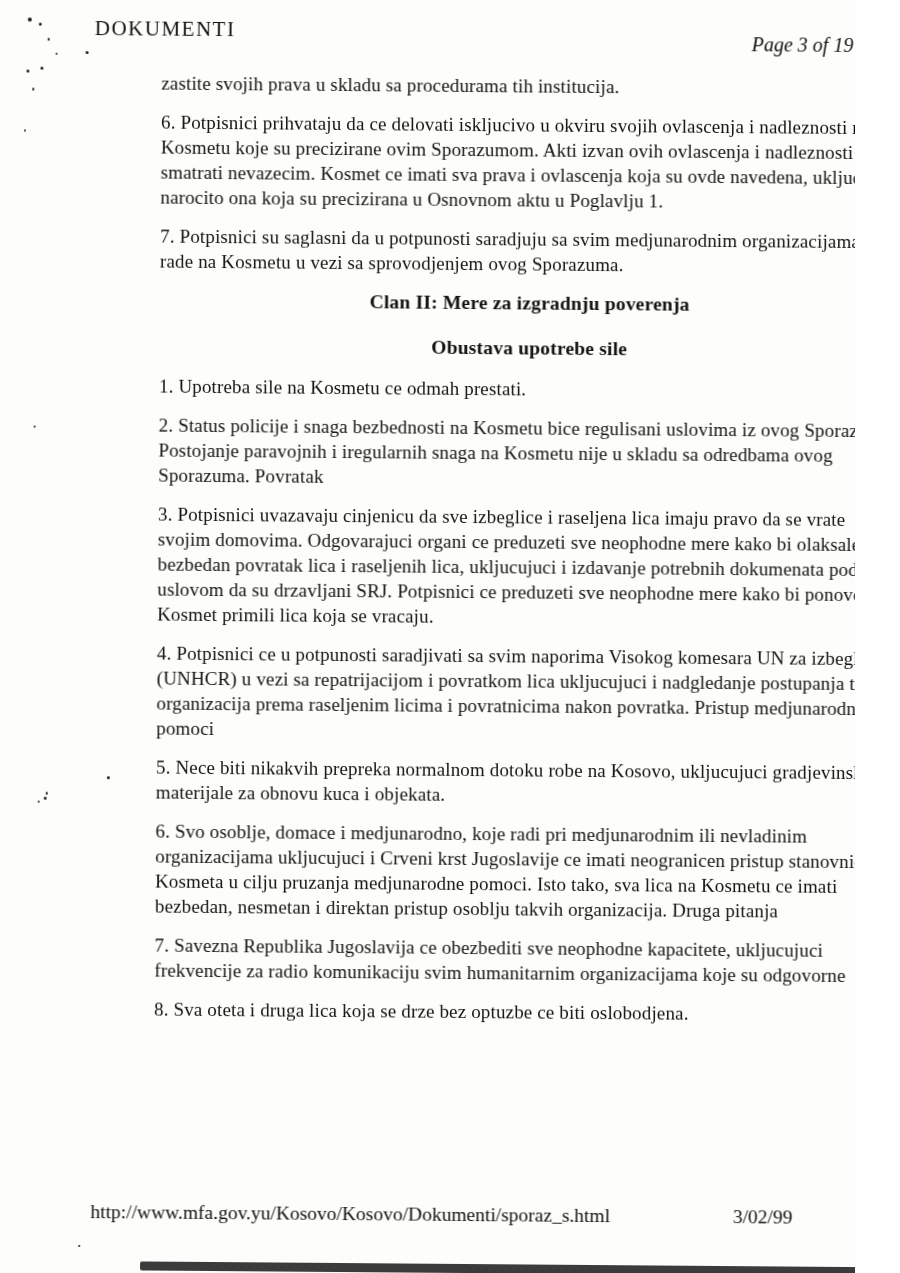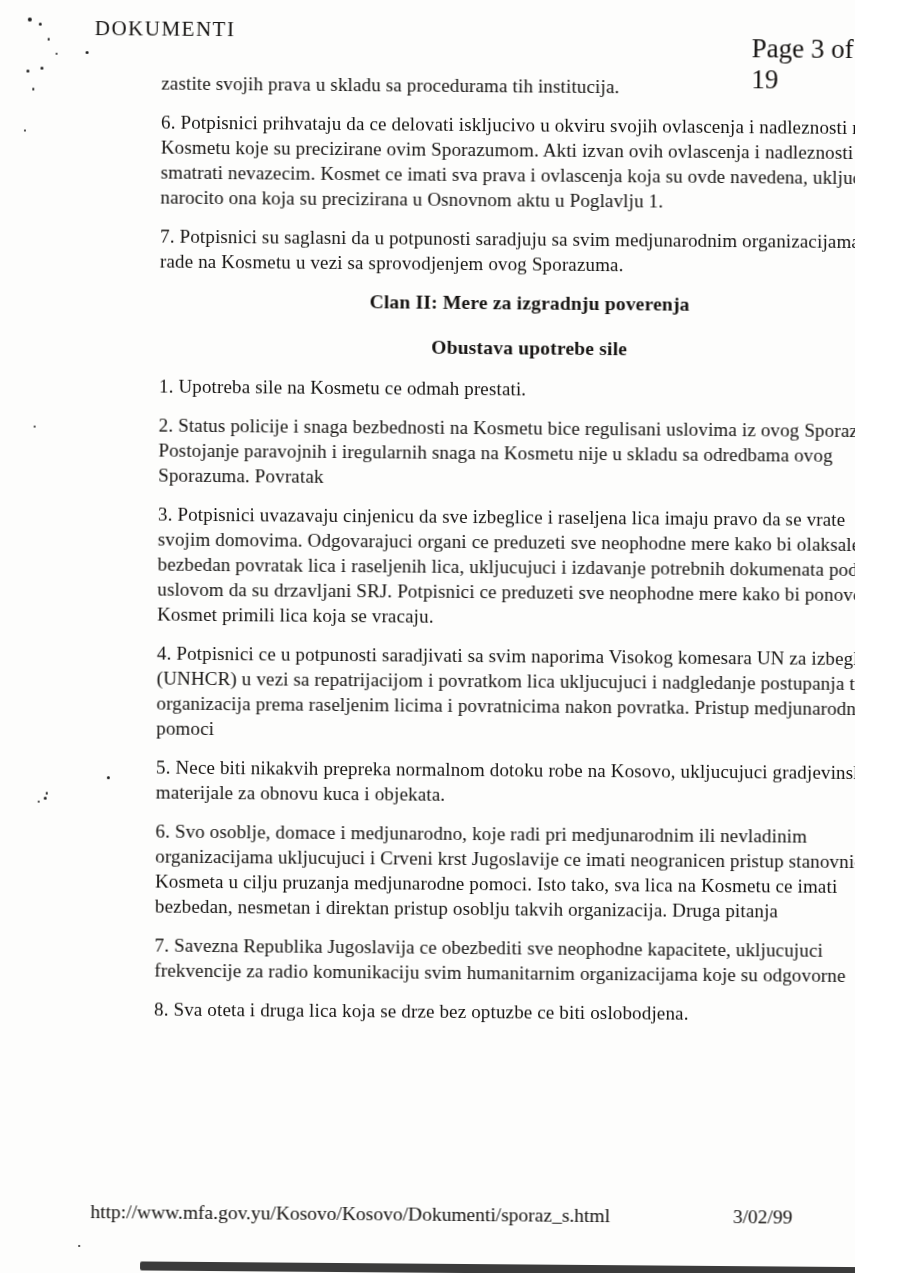--- a/index.html
+++ b/index.html
@@ -22,21 +22,22 @@
     transform-origin: 40% 0;
     filter: blur(0.25px) contrast(1.02);
     color: #171513;
   }
   .doc-title {
     position: absolute; left: 95px; top: 18px;
     font-size: 21px; letter-spacing: 1.5px;
   }
   .page-indicator {
     position: absolute; left: 752px; top: 30px;
-    font-size: 27px;
+    font-size: 20px;
+    font-style: italic;
   }
   .body-text {
     position: absolute; left: 162px; top: 72px; width: 740px;
     font-size: 19px; line-height: 25px;
     letter-spacing: 0.15px;
   }
   .body-text p { margin: 0 0 14px 0; }
   .body-text h2, .body-text h3 {
     margin: 20px 0 16px 0;
     font-size: 19.5px; font-weight: bold;

